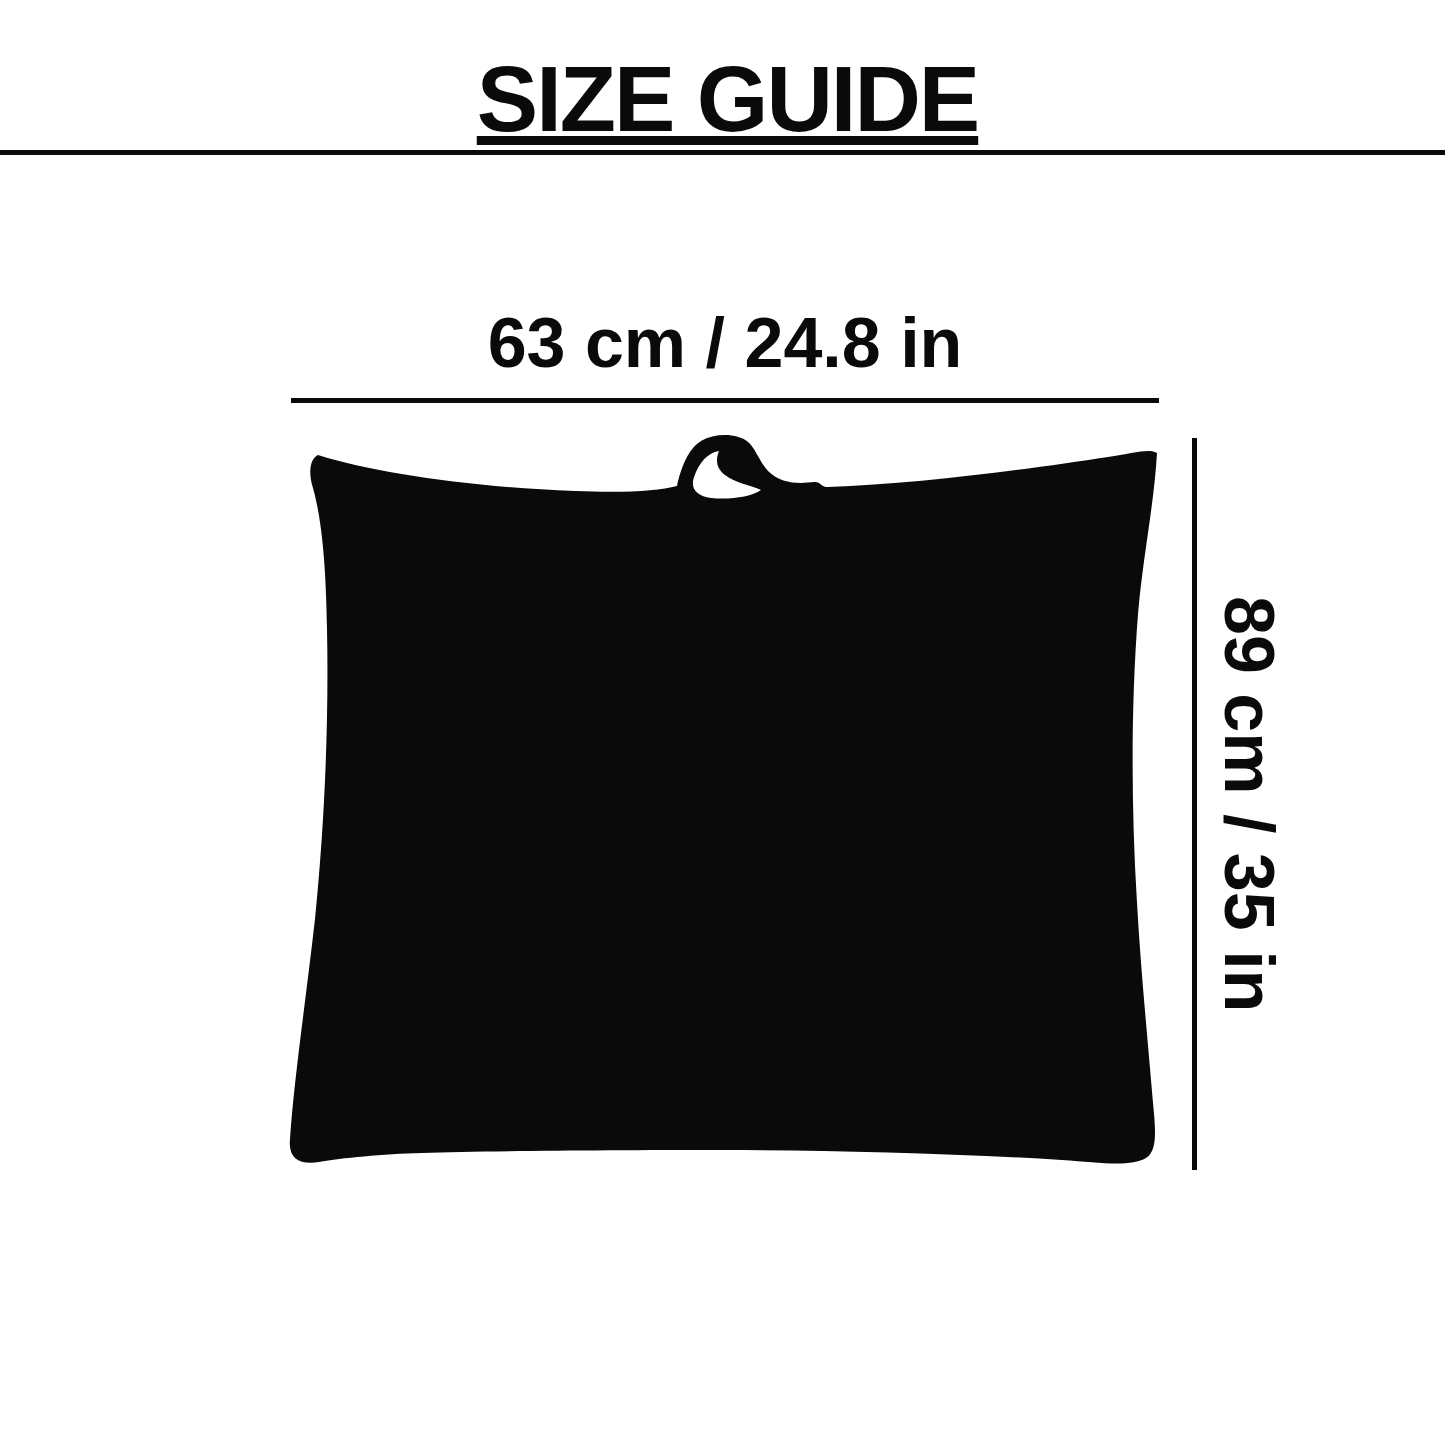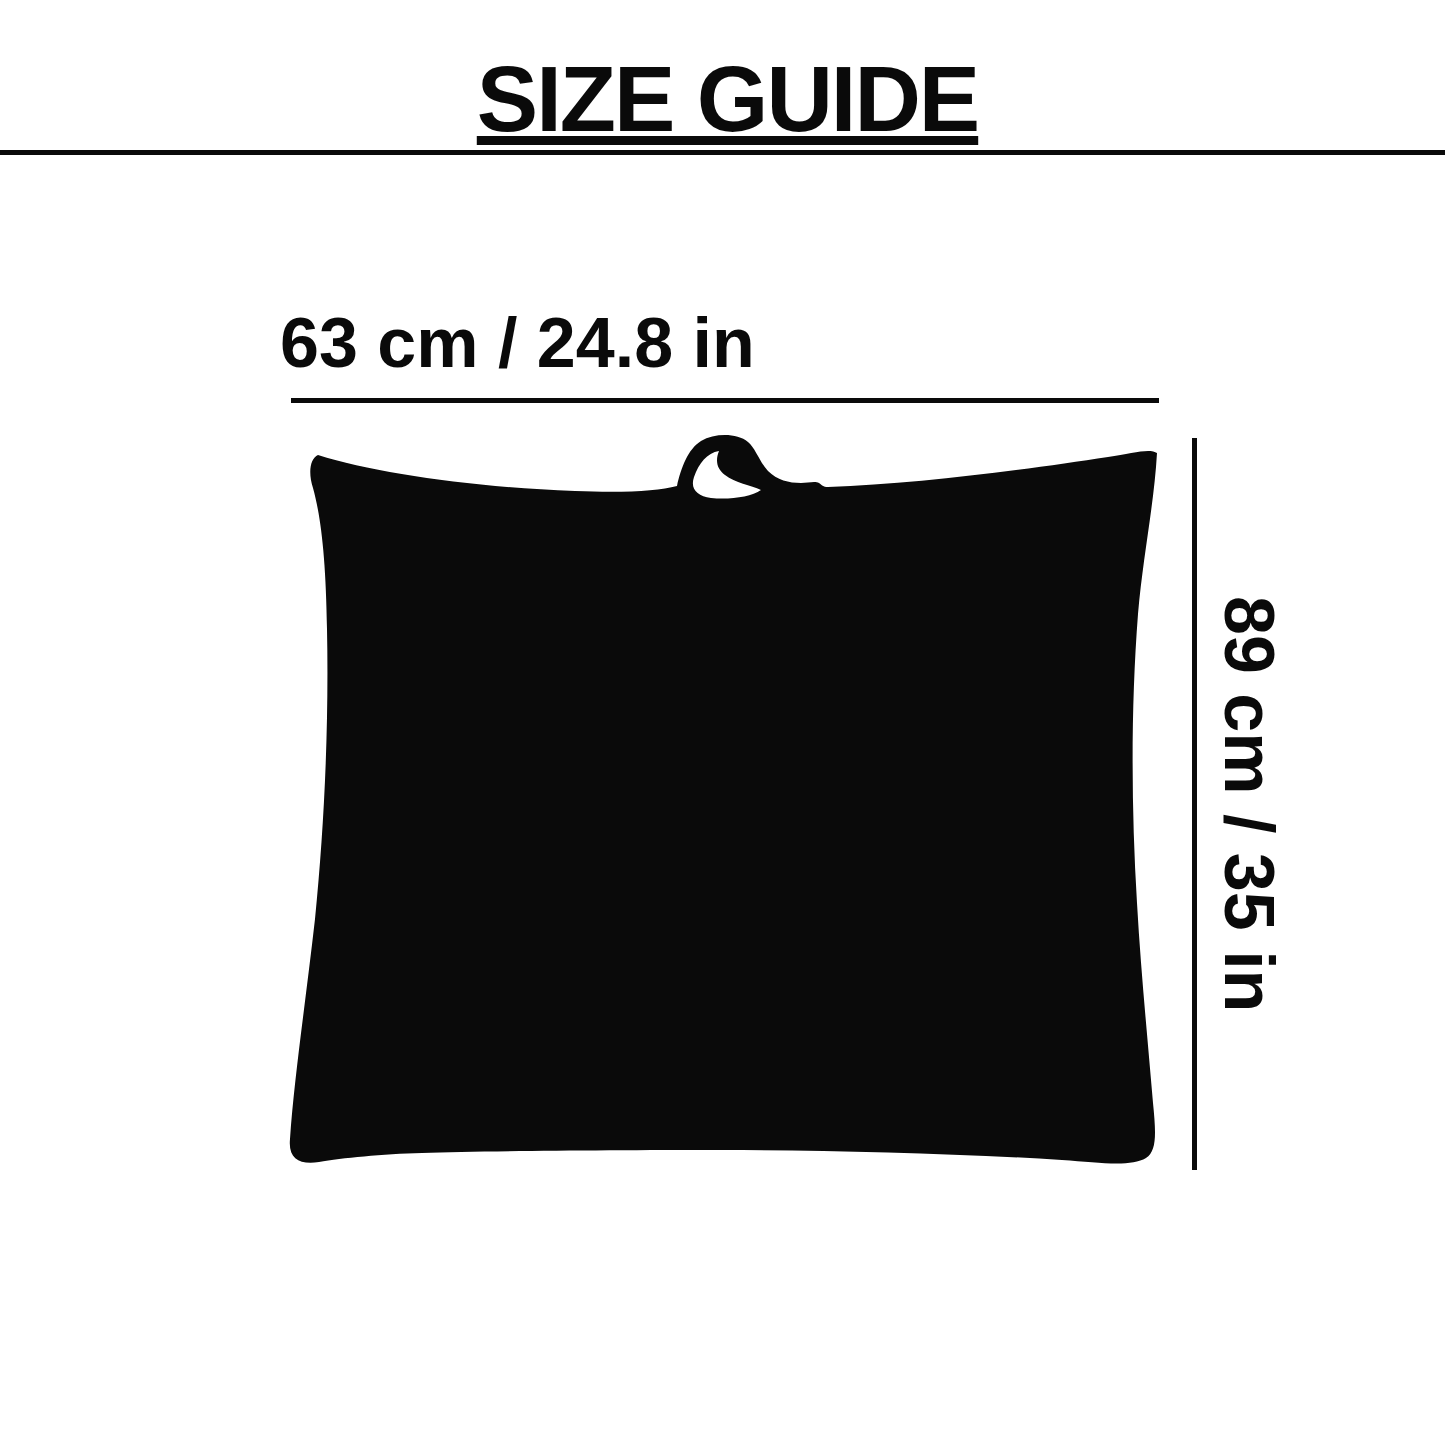--- a/index.html
+++ b/index.html
@@ -43,20 +43,21 @@
     font-weight: 700;
     line-height: 1;
     color: var(--ink, #0a0a0a);
     white-space: nowrap;
   }
   .dim-label.top {
     position: absolute;
     top: 308px;
     left: 280px;
     width: 890px;
+    text-align: center;
   }
   .dim-line {
     position: absolute;
     background: var(--ink, #0a0a0a);
   }
   .dim-line.horizontal {
     left: 291px;
     top: 398px;
     width: 868px;
     height: 5px;

